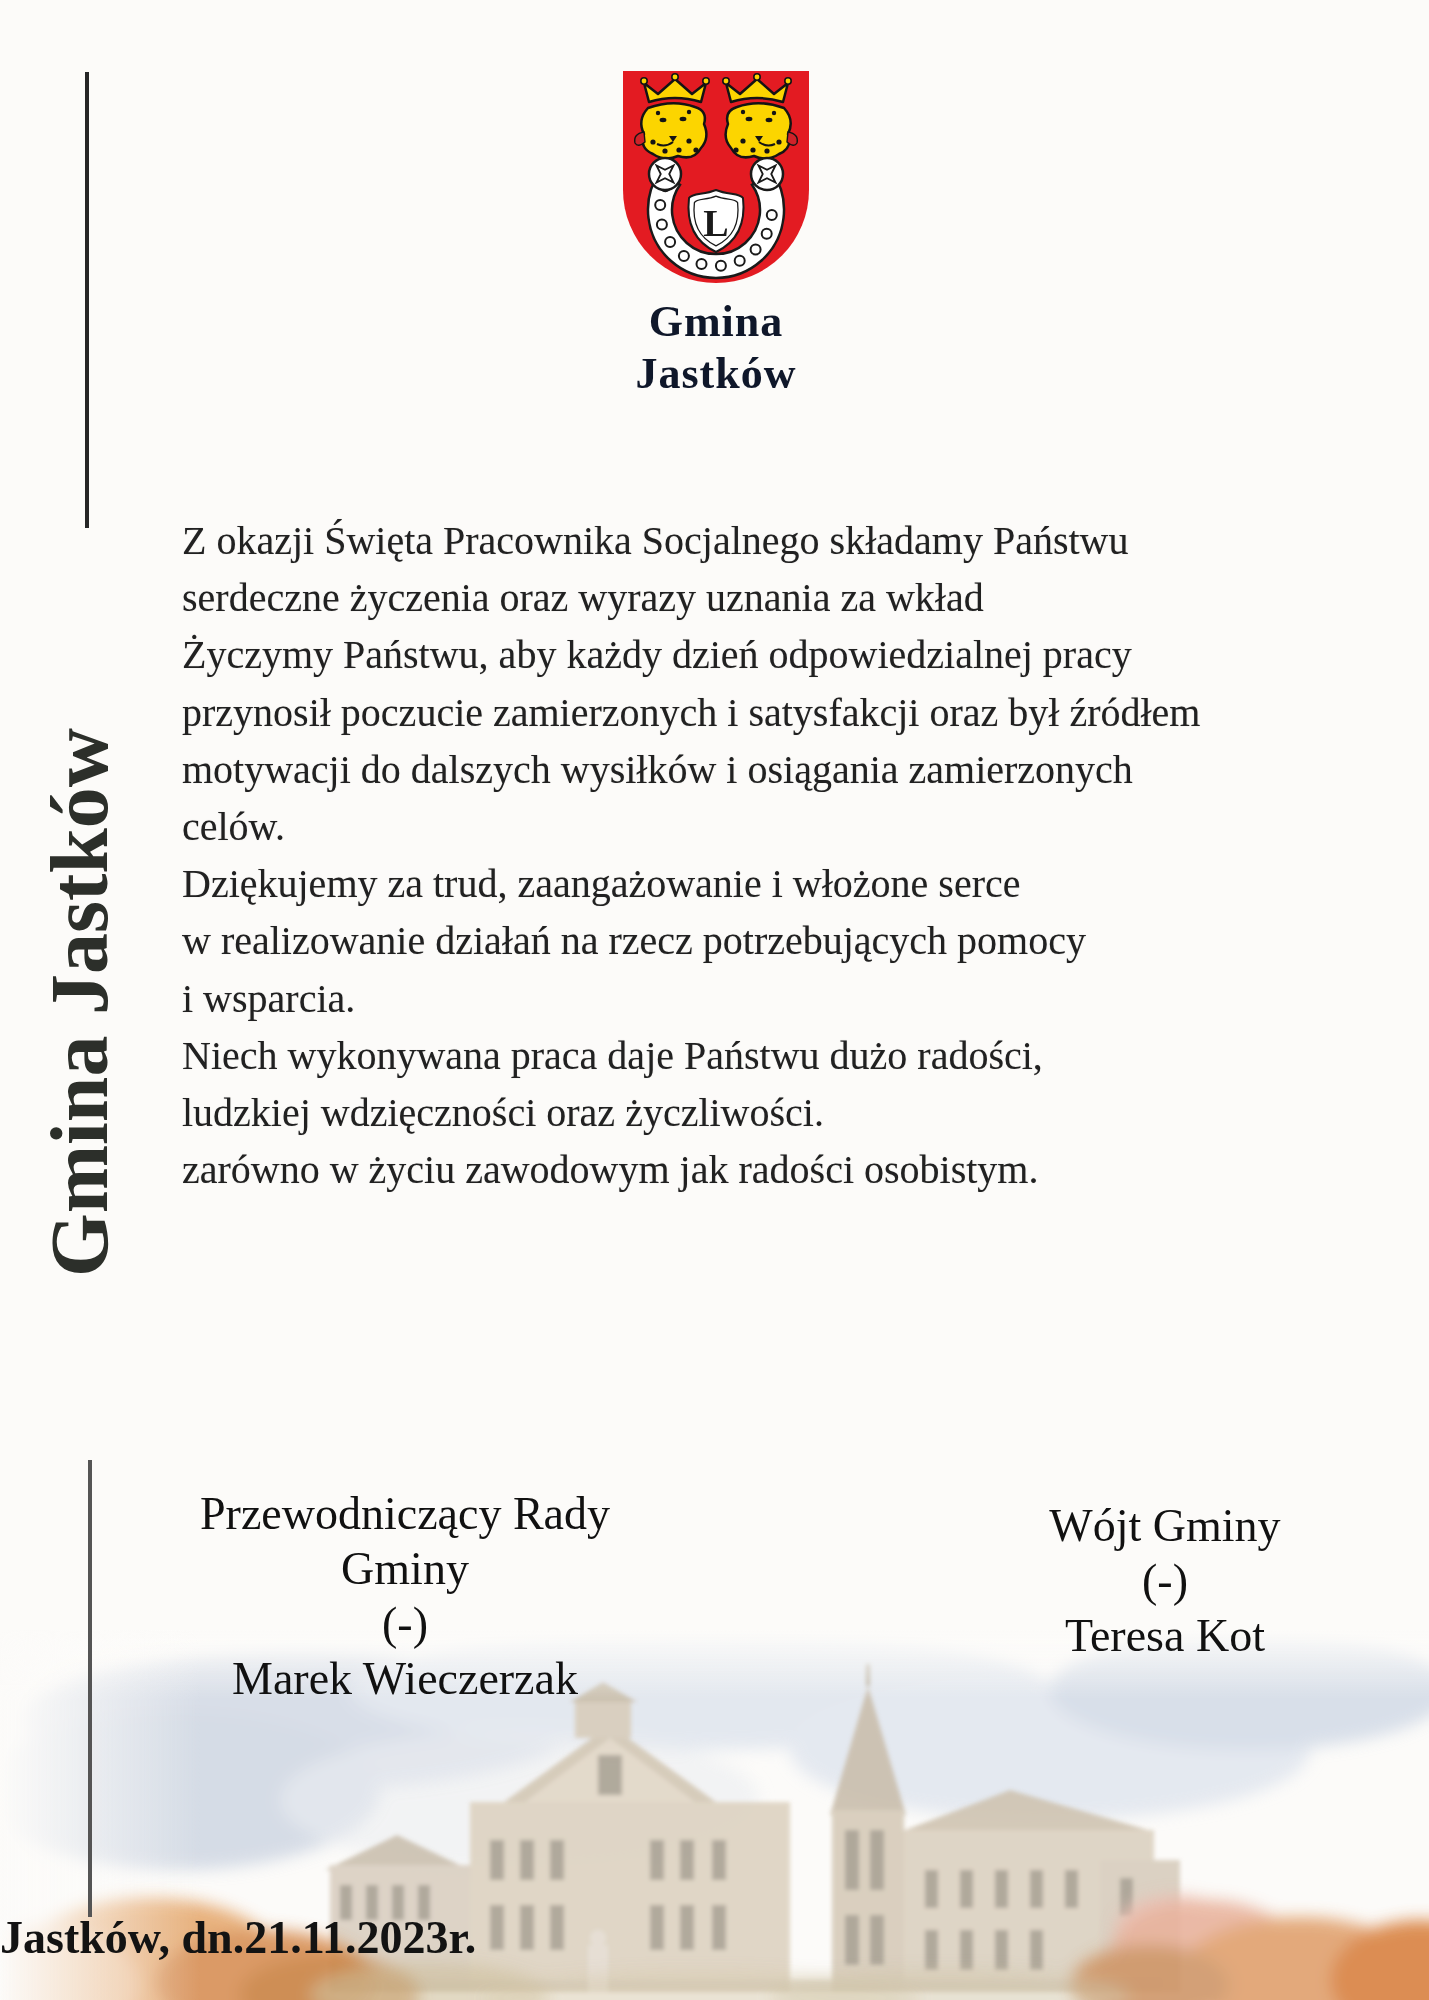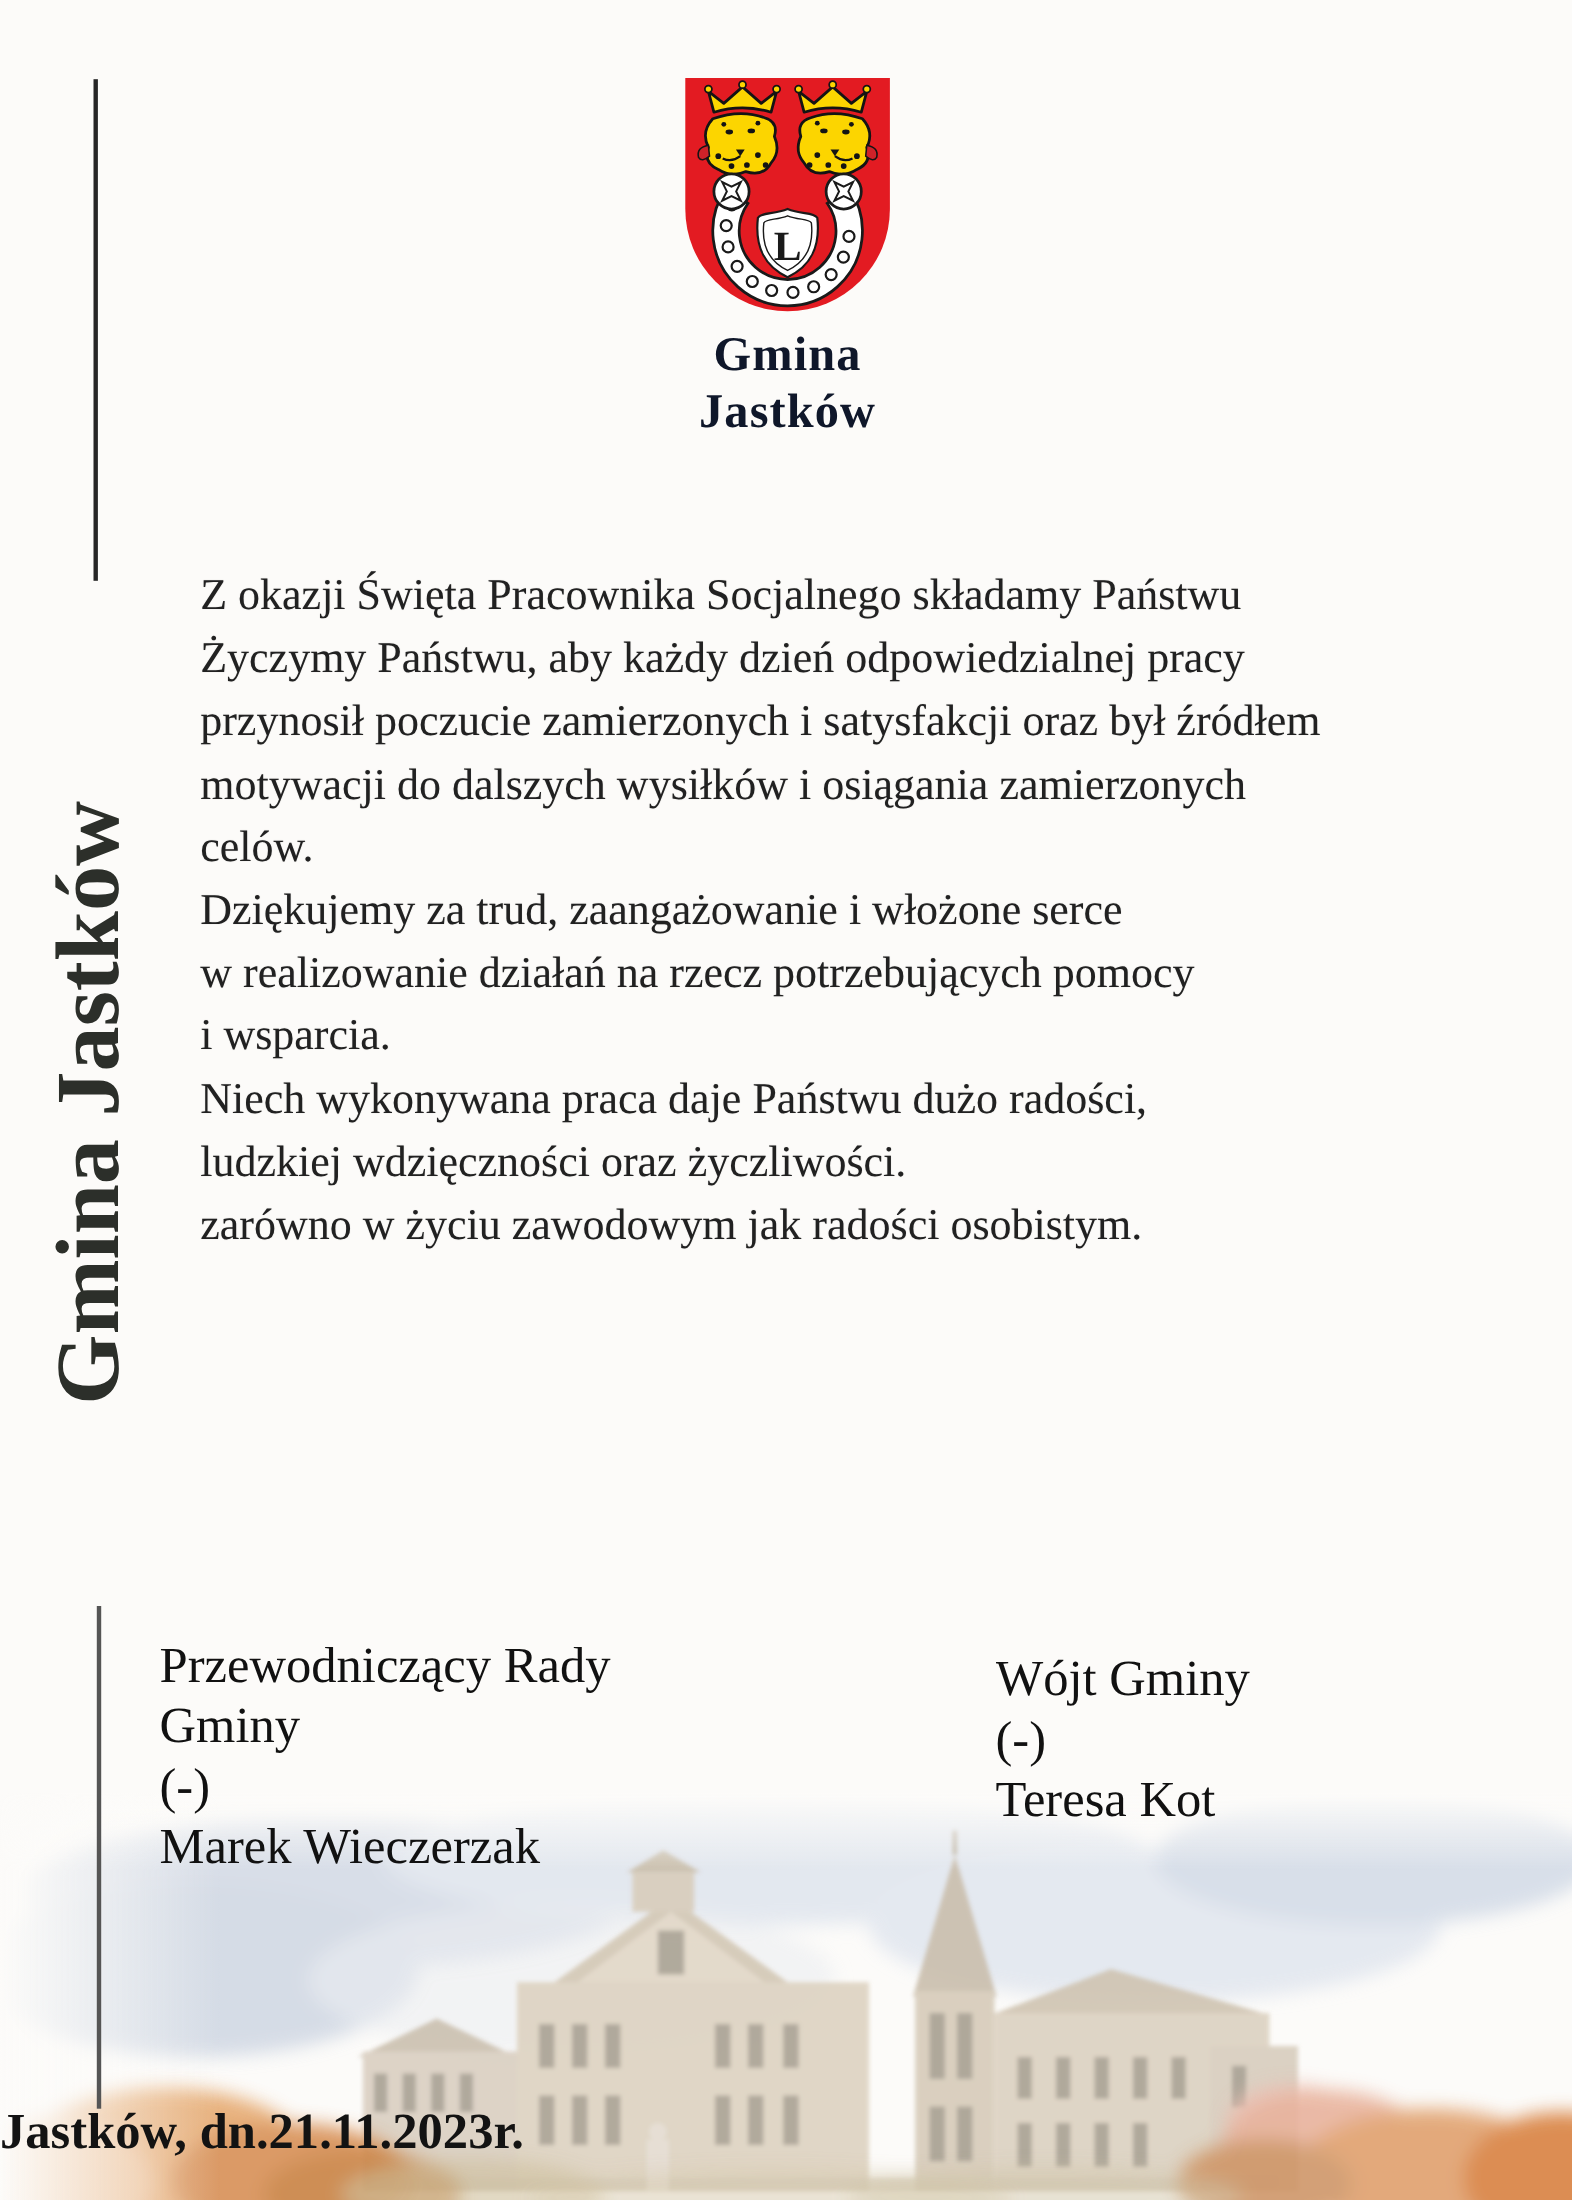--- a/index.html
+++ b/index.html
@@ -27,21 +27,21 @@
     color:#2c2f2a;white-space:nowrap;z-index:5;
   }
   .body-text{
     position:absolute;left:182px;top:512px;width:1130px;
     font-size:40px;line-height:57.2px;color:#212121;
     text-shadow:0 0 1px rgba(40,40,40,0.25);
     z-index:5;
   }
   .sig{
     position:absolute;top:1486px;width:520px;
-    text-align:left;font-size:46px;line-height:55px;color:#111;z-index:6;
+    text-align:center;font-size:46px;line-height:55px;color:#111;z-index:6;
   }
   .sig-left{left:145px;}
   .sig-right{left:905px;margin-top:12px;}
   .dateline{
     position:absolute;left:0;top:1910px;width:1400px;
     text-align:left;font-size:46px;line-height:55px;
     font-weight:bold;color:#131313;z-index:7;
   }
   .scene{position:absolute;left:0;top:1630px;width:1429px;height:370px;z-index:1;}
 </style>
@@ -108,20 +108,21 @@
 
   <div class="crest-caption">
     <div>Gmina</div>
     <div>Jastków</div>
   </div>
 
   <div class="side-title">Gmina Jastków</div>
 
   <div class="body-text">
     <div>Z okazji Święta Pracownika Socjalnego składamy Państwu</div>
+    <div>serdeczne życzenia oraz wyrazy uznania za wkład</div>
     <div>Życzymy Państwu, aby każdy dzień odpowiedzialnej pracy</div>
     <div>przynosił poczucie zamierzonych i satysfakcji oraz był źródłem</div>
     <div>motywacji do dalszych wysiłków i osiągania zamierzonych</div>
     <div>celów.</div>
     <div>Dziękujemy za trud, zaangażowanie i włożone serce</div>
     <div>w realizowanie działań na rzecz potrzebujących pomocy</div>
     <div>i wsparcia.</div>
     <div>Niech wykonywana praca daje Państwu dużo radości,</div>
     <div>ludzkiej wdzięczności oraz życzliwości.</div>
     <div>zarówno w życiu zawodowym jak radości osobistym.</div>

